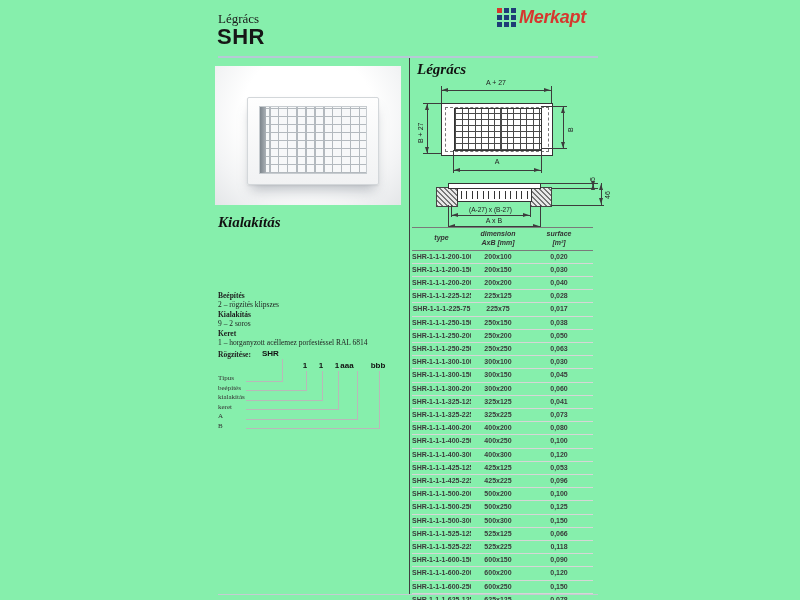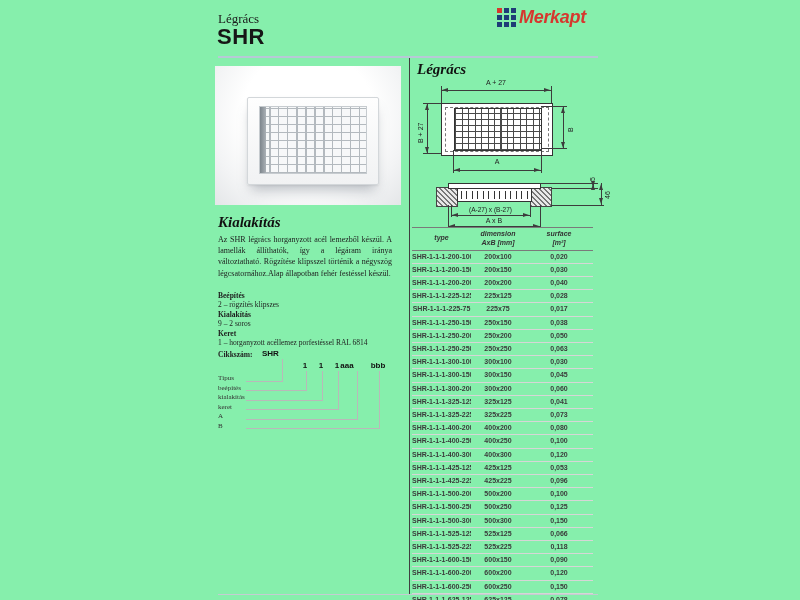--- a/index.html
+++ b/index.html
@@ -121,32 +121,31 @@
 
   <div class="photo">
     <div class="grille-frame">
       <div class="grille-grid">
         <span class="grille-shade"></span>
       </div>
     </div>
   </div>
 
   <div class="sec-heading" style="left:218px;top:214px;">Kialakítás</div>
-  <div class="about-text">Az SHR légrács horganyzott acél lemezből készül. A lamellák állíthatók, így a légáram iránya változtatható. Rögzítése klipsszel történik a négyszög légcsatornához.Alap állapotban fehér festéssel készül.</div>
 
   <div class="specs">
     <div class="lbl">Beépítés</div>
     <div>2 – rögzítés klipszes</div>
     <div class="lbl">Kialakítás</div>
     <div>9 – 2 soros</div>
     <div class="lbl">Keret</div>
     <div>1 – horganyzott acéllemez porfestéssel RAL 6814</div>
   </div>
 
-  <div class="code-label">Cikkszám:</div>
+  <div class="code-label">Rögzítése:</div>
   <div class="code-base">SHR</div>
   <span class="code-token" style="left:296px;">1</span>
   <span class="code-token" style="left:312px;">1</span>
   <span class="code-token" style="left:328px;">1</span>
   <span class="code-token" style="left:338px;">aaa</span>
   <span class="code-token" style="left:369px;">bbb</span>
 
   <div class="connector" style="left:246px;top:359px;width:36px;height:22px;"></div>
   <div class="connector" style="left:246px;top:371px;width:60px;height:19px;"></div>
   <div class="connector" style="left:246px;top:371px;width:76px;height:29px;"></div>

